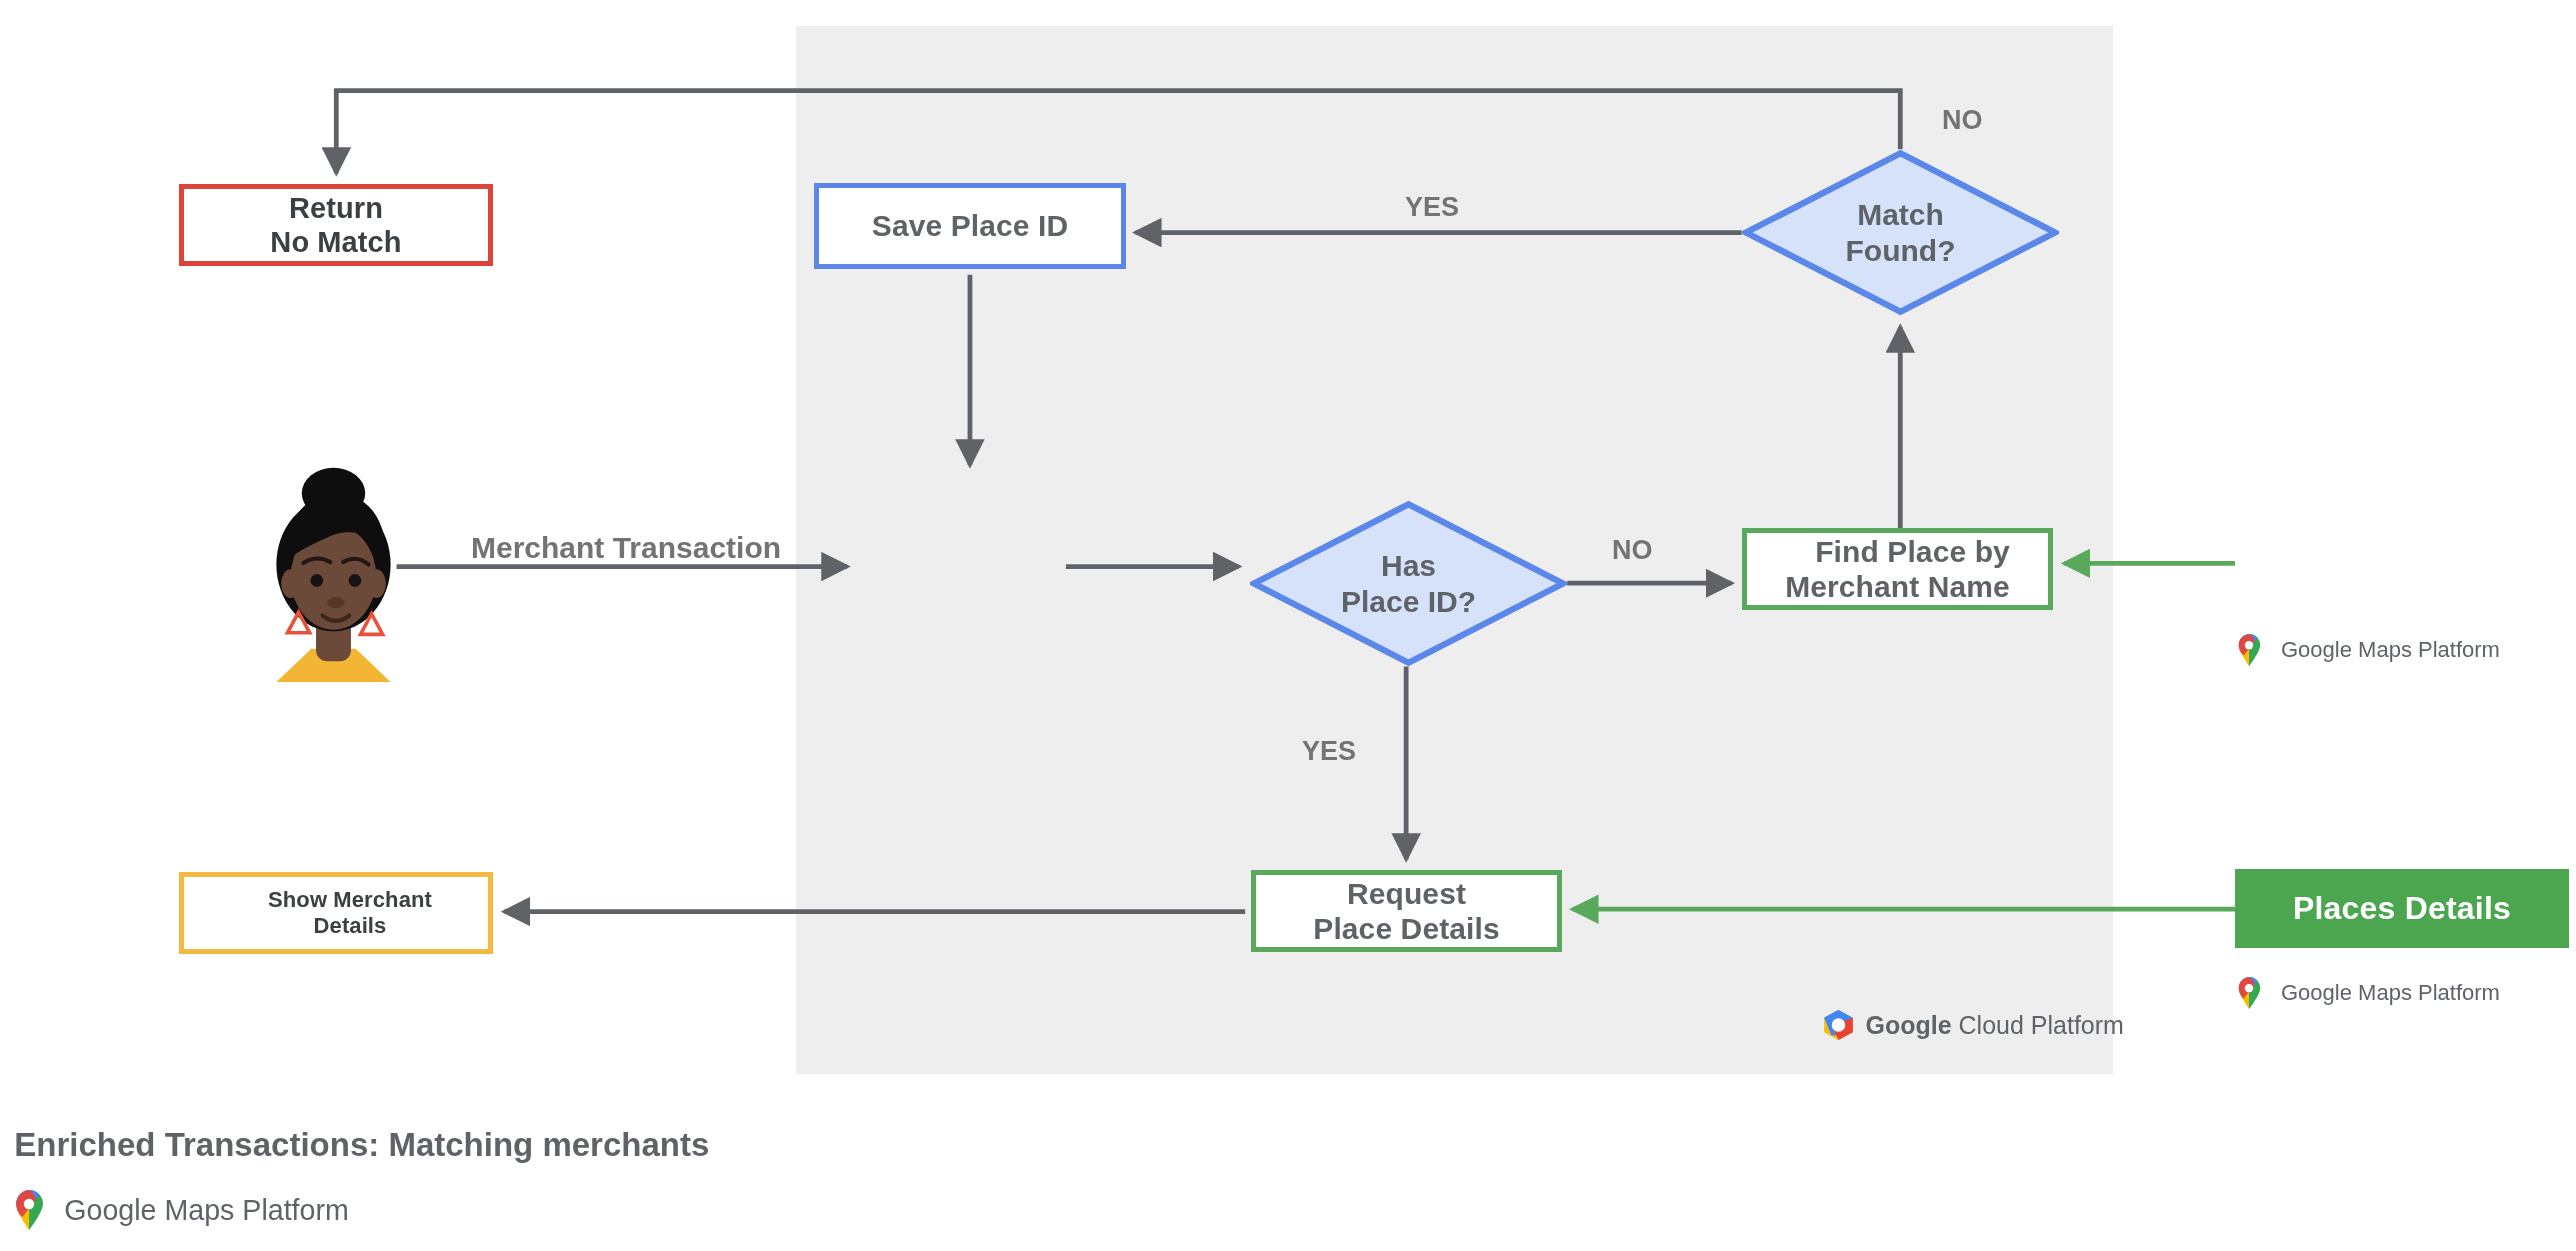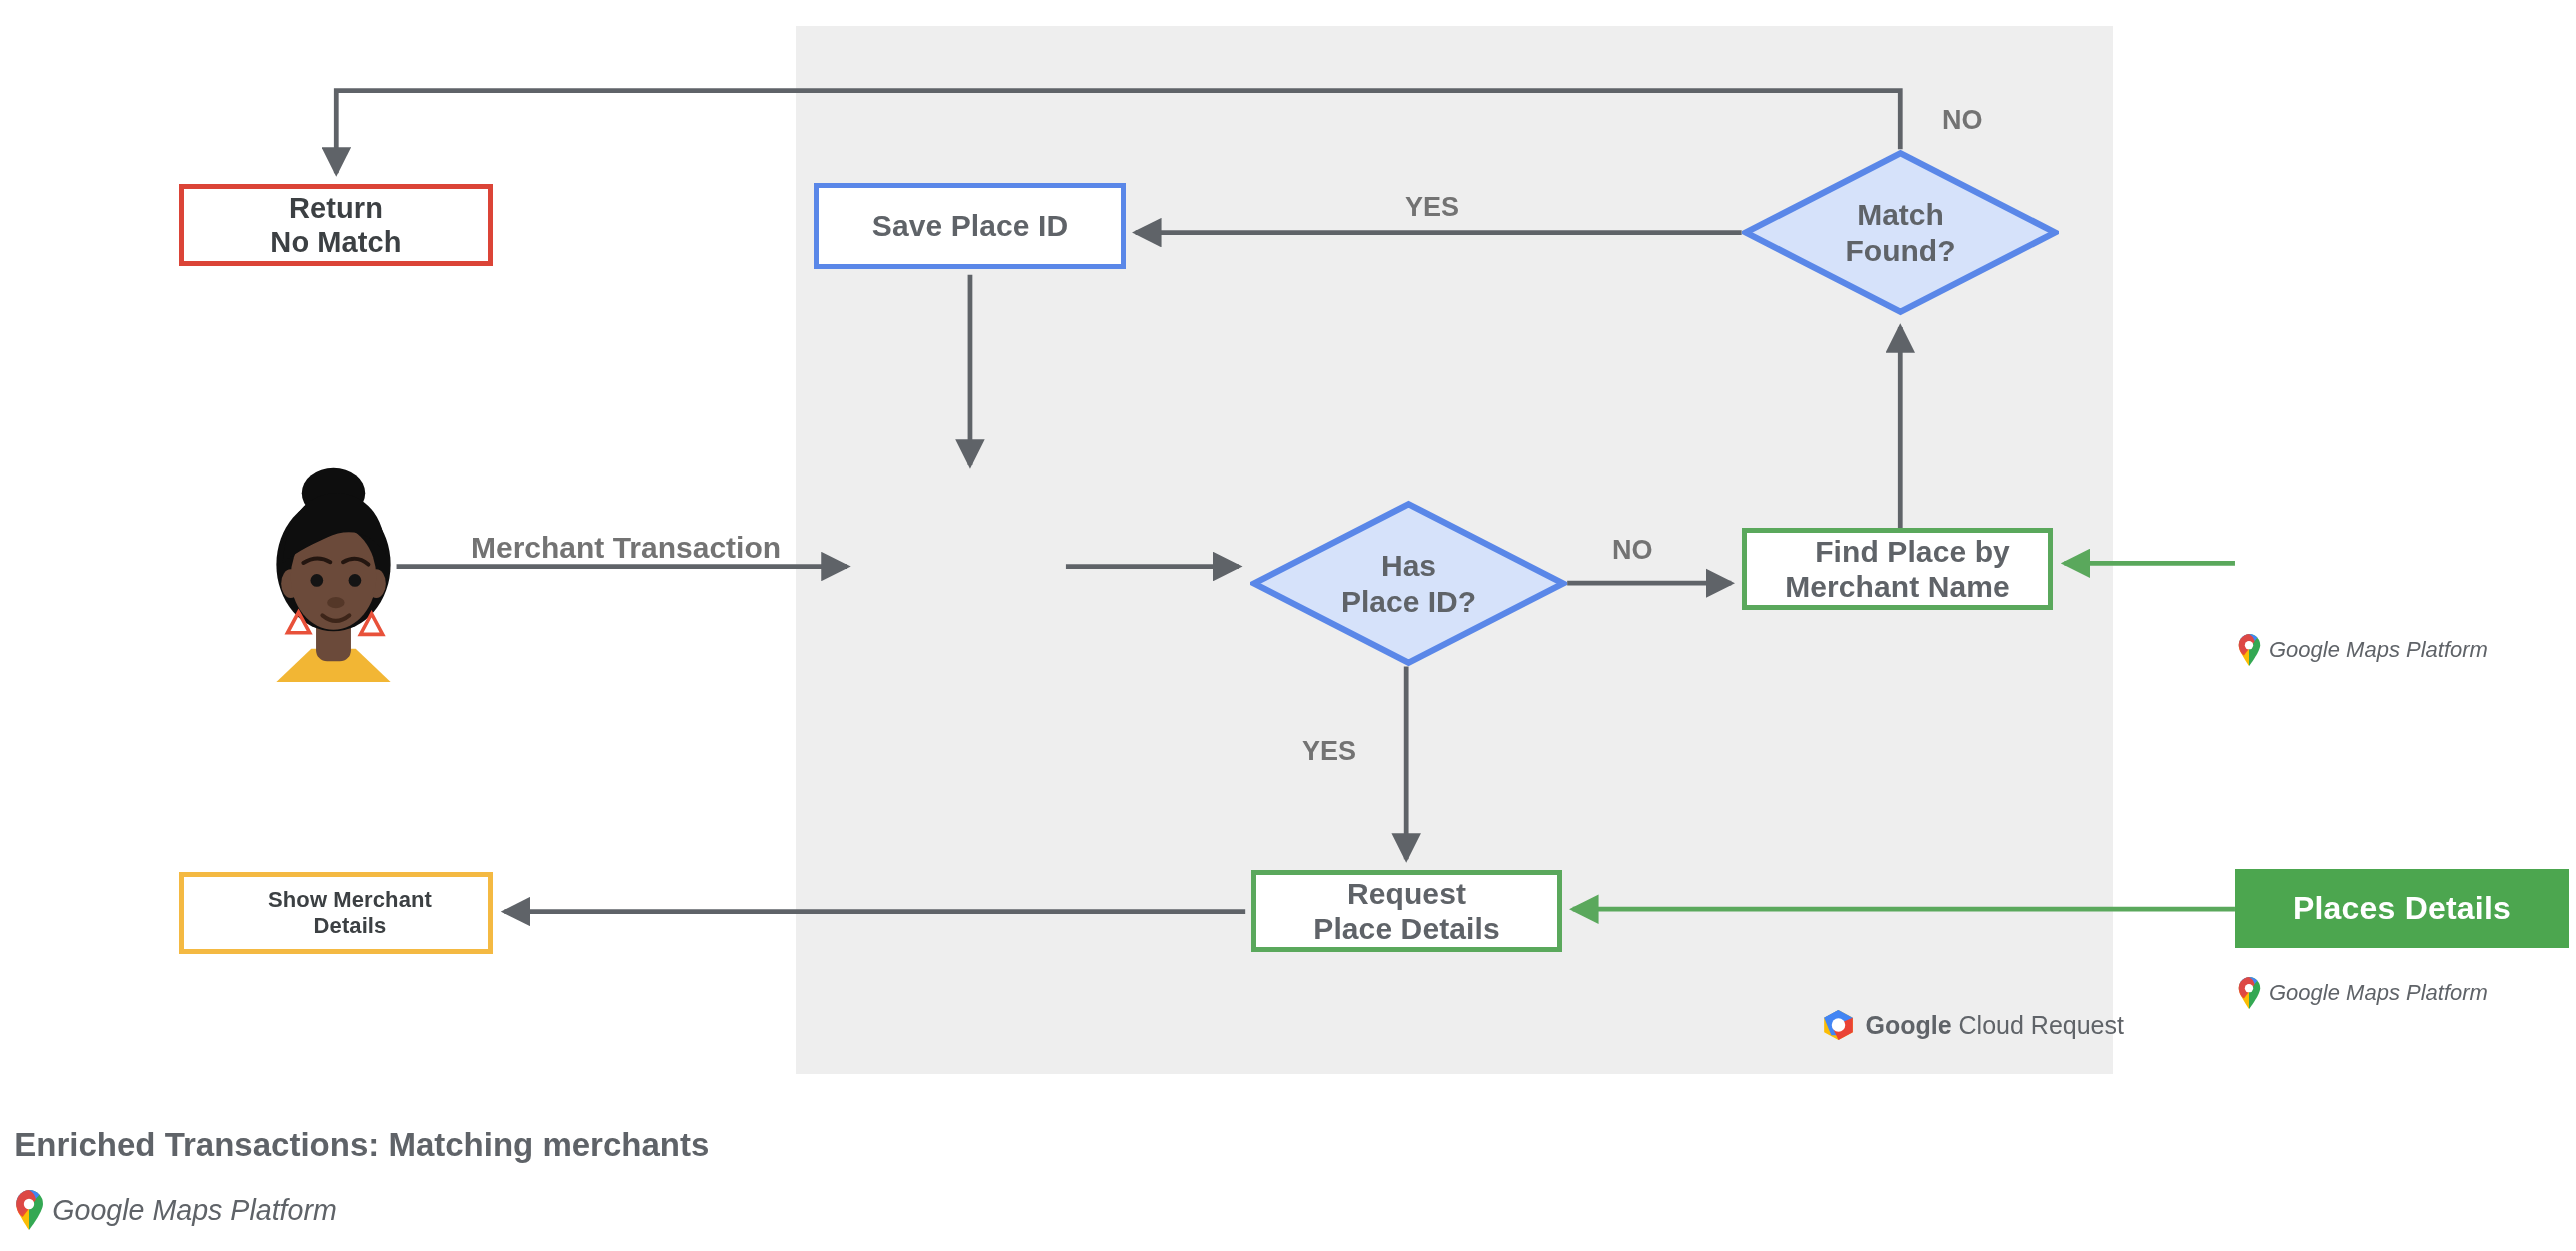--- a/index.html
+++ b/index.html
@@ -59,21 +59,21 @@
   
   .chip{
     position:absolute;background:#4CA64F;color:#ffffff;font-weight:700;
     display:flex;align-items:center;justify-content:center;text-align:center;
     font-size:32px;letter-spacing:0.2px;
   }
   .chip-search{left:2235px;top:523px;width:306px;height:79px;}
   .chip-details{left:2235px;top:869px;width:334px;height:79px;}
 
   
-  .gmp{position:absolute;display:flex;align-items:center;gap:8px;font-style:italic;}
+  .gmp{position:absolute;display:flex;align-items:center;gap:20px;}
   .gmp .gmp-txt{
     color:#5f6368;font-size:22px;font-weight:400;white-space:nowrap;
   }
   .gmp .gmp-txt b{font-weight:500;color:#5f6368;}
   .gmp-search{left:2237px;top:634px;}
   .gmp-details{left:2237px;top:977px;}
   .gmp-footer{left:14.3px;top:1190px;}
   .gmp-footer .gmp-txt{font-size:28.6px;}
 
   
@@ -251,21 +251,21 @@
   <div class="gcp">
     <svg width="35" height="32" viewBox="0 0 44 40">
       <path d="M22 1 L40 11 L40 29 L22 39 L4 29 L4 11 Z" fill="#FBBC04"></path>
       <path d="M22 1 L40 11 L31 33 L13 33 L4 11 Z" fill="#4285F4"></path>
       <path d="M40 11 L40 29 L22 39 L14 22 Z" fill="#EA4335"></path>
       <path d="M4 11 L22 1 L22 21 Z" fill="#4285F4"></path>
       <circle cx="22" cy="20" r="8.5" fill="#ffffff"></circle>
     </svg>
     <div class="gcp-txt">
       <b>Google</b> 
-      <span>Cloud Request</span>
+      <span>Cloud Platform</span>
     </div>
   </div>
 
   <div class="elabel lbl-merchant-tx">Merchant Transaction</div>
   <div class="elabel lbl-yes-top">YES</div>
   <div class="elabel lbl-no-top">NO</div>
   <div class="elabel lbl-no-mid">NO</div>
   <div class="elabel lbl-yes-mid">YES</div>
 
   <div class="caption">Enriched Transactions: Matching merchants</div>

